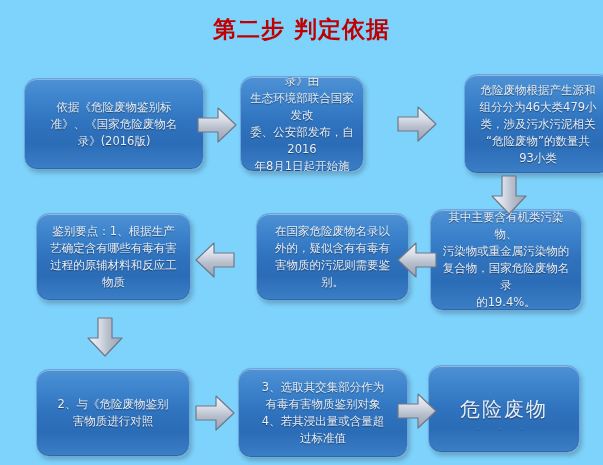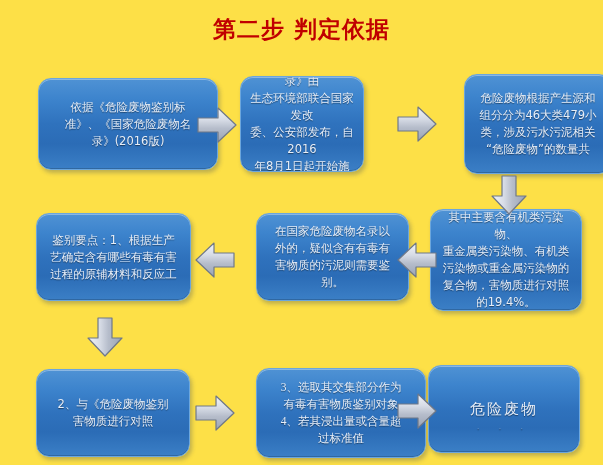--- a/index.html
+++ b/index.html
@@ -11,21 +11,21 @@
     width: 603px;
     height: 465px;
     position: relative;
     overflow: hidden;
     font-family: "DejaVu Sans", "Liberation Sans", sans-serif;
   }
 
   #flow-root {
     position: absolute;
     inset: 0;
-    background: #fde047;
+    background: #7dd3fc;
   }
 
   
   .title {
     position: absolute;
     left: 0;
     top: 14px;
     width: 603px;
     text-align: center;
     font-size: 23px;
@@ -64,35 +64,35 @@
     text-shadow: 0 1px 1px rgba(0,0,0,0.45);
     overflow: hidden;
   }
   .node .node-text {
     width: 100%;
     display: block;
   }
   .node .node-text .ln { display: block; }
 
   
-  #node-1 { left: 38px;  top: 78px;  width: 180px; height: 92px; }
+  #node-1 { left: 24px;  top: 78px;  width: 180px; height: 92px; }
   #node-2 { left: 240px; top: 76px;  width: 124px; height: 96px; }
   #node-3 { left: 432px; top: 74px;  width: 148px; height: 100px; margin-left: 32px; }
 
   
   #node-6 { left: 36px;  top: 213px; width: 155px; height: 88px; }
   #node-5 { left: 256px; top: 213px; width: 153px; height: 88px; }
   #node-4 { left: 430px; top: 209px; width: 152px; height: 102px; }
 
   
   #node-7 { left: 36px;  top: 369px; width: 154px; height: 88px; }
-  #node-8 { left: 256px; top: 368px; width: 170px; height: 90px; font-family: Liberation Serif, serif; }
+  #node-8 { left: 238px; top: 368px; width: 170px; height: 90px; }
   #node-9 { left: 428px; top: 365px; width: 152px; height: 88px; }
 
-  #node-9 .node-text { font-size: 15px; letter-spacing: 2px; }
+  #node-9 .node-text { font-size: 20px; letter-spacing: 2px; }
 
   .watermark {
     position: absolute;
     left: 0;
     bottom: 14px;
     width: 100%;
     text-align: center;
     font-size: 9px;
     color: rgba(200,220,245,0.30);
     letter-spacing: 8px;
@@ -137,47 +137,48 @@
         <span class="ln">年8月1日起开始施行</span>
       </span>
   </div>
 
   <div class="node" id="node-3">
     <span class="node-text">
         <span class="ln">危险废物根据产生源和</span>
         <span class="ln">组分分为46大类479小</span>
         <span class="ln">类，涉及污水污泥相关</span>
         <span class="ln">“危险废物”的数量共</span>
+        <span class="ln">93小类</span>
       </span>
   </div>
 
   <div class="node" id="node-4">
     <span class="node-text">
         <span class="ln">其中主要含有机类污染物、</span>
-        <span class="ln">重金属类污染物、有机类</span>
         <span class="ln">污染物或重金属污染物的</span>
-        <span class="ln">复合物，害物质进行对照</span>
+        <span class="ln">复合物，国家危险废物名录</span>
         <span class="ln">的19.4%。</span>
       </span>
   </div>
 
   <div class="node" id="node-5">
     <span class="node-text">
         <span class="ln">在国家危险废物名录以</span>
         <span class="ln">外的，疑似含有有毒有</span>
         <span class="ln">害物质的污泥则需要鉴</span>
         <span class="ln">别。</span>
       </span>
   </div>
 
   <div class="node" id="node-6">
     <span class="node-text">
         <span class="ln">鉴别要点：1、根据生产</span>
         <span class="ln">艺确定含有哪些有毒有害</span>
         <span class="ln">过程的原辅材料和反应工</span>
+        <span class="ln">物质</span>
       </span>
   </div>
 
   <div class="node" id="node-7">
     <span class="node-text">
         <span class="ln">2、与《危险废物鉴别</span>
         <span class="ln">害物质进行对照</span>
       </span>
   </div>
 

